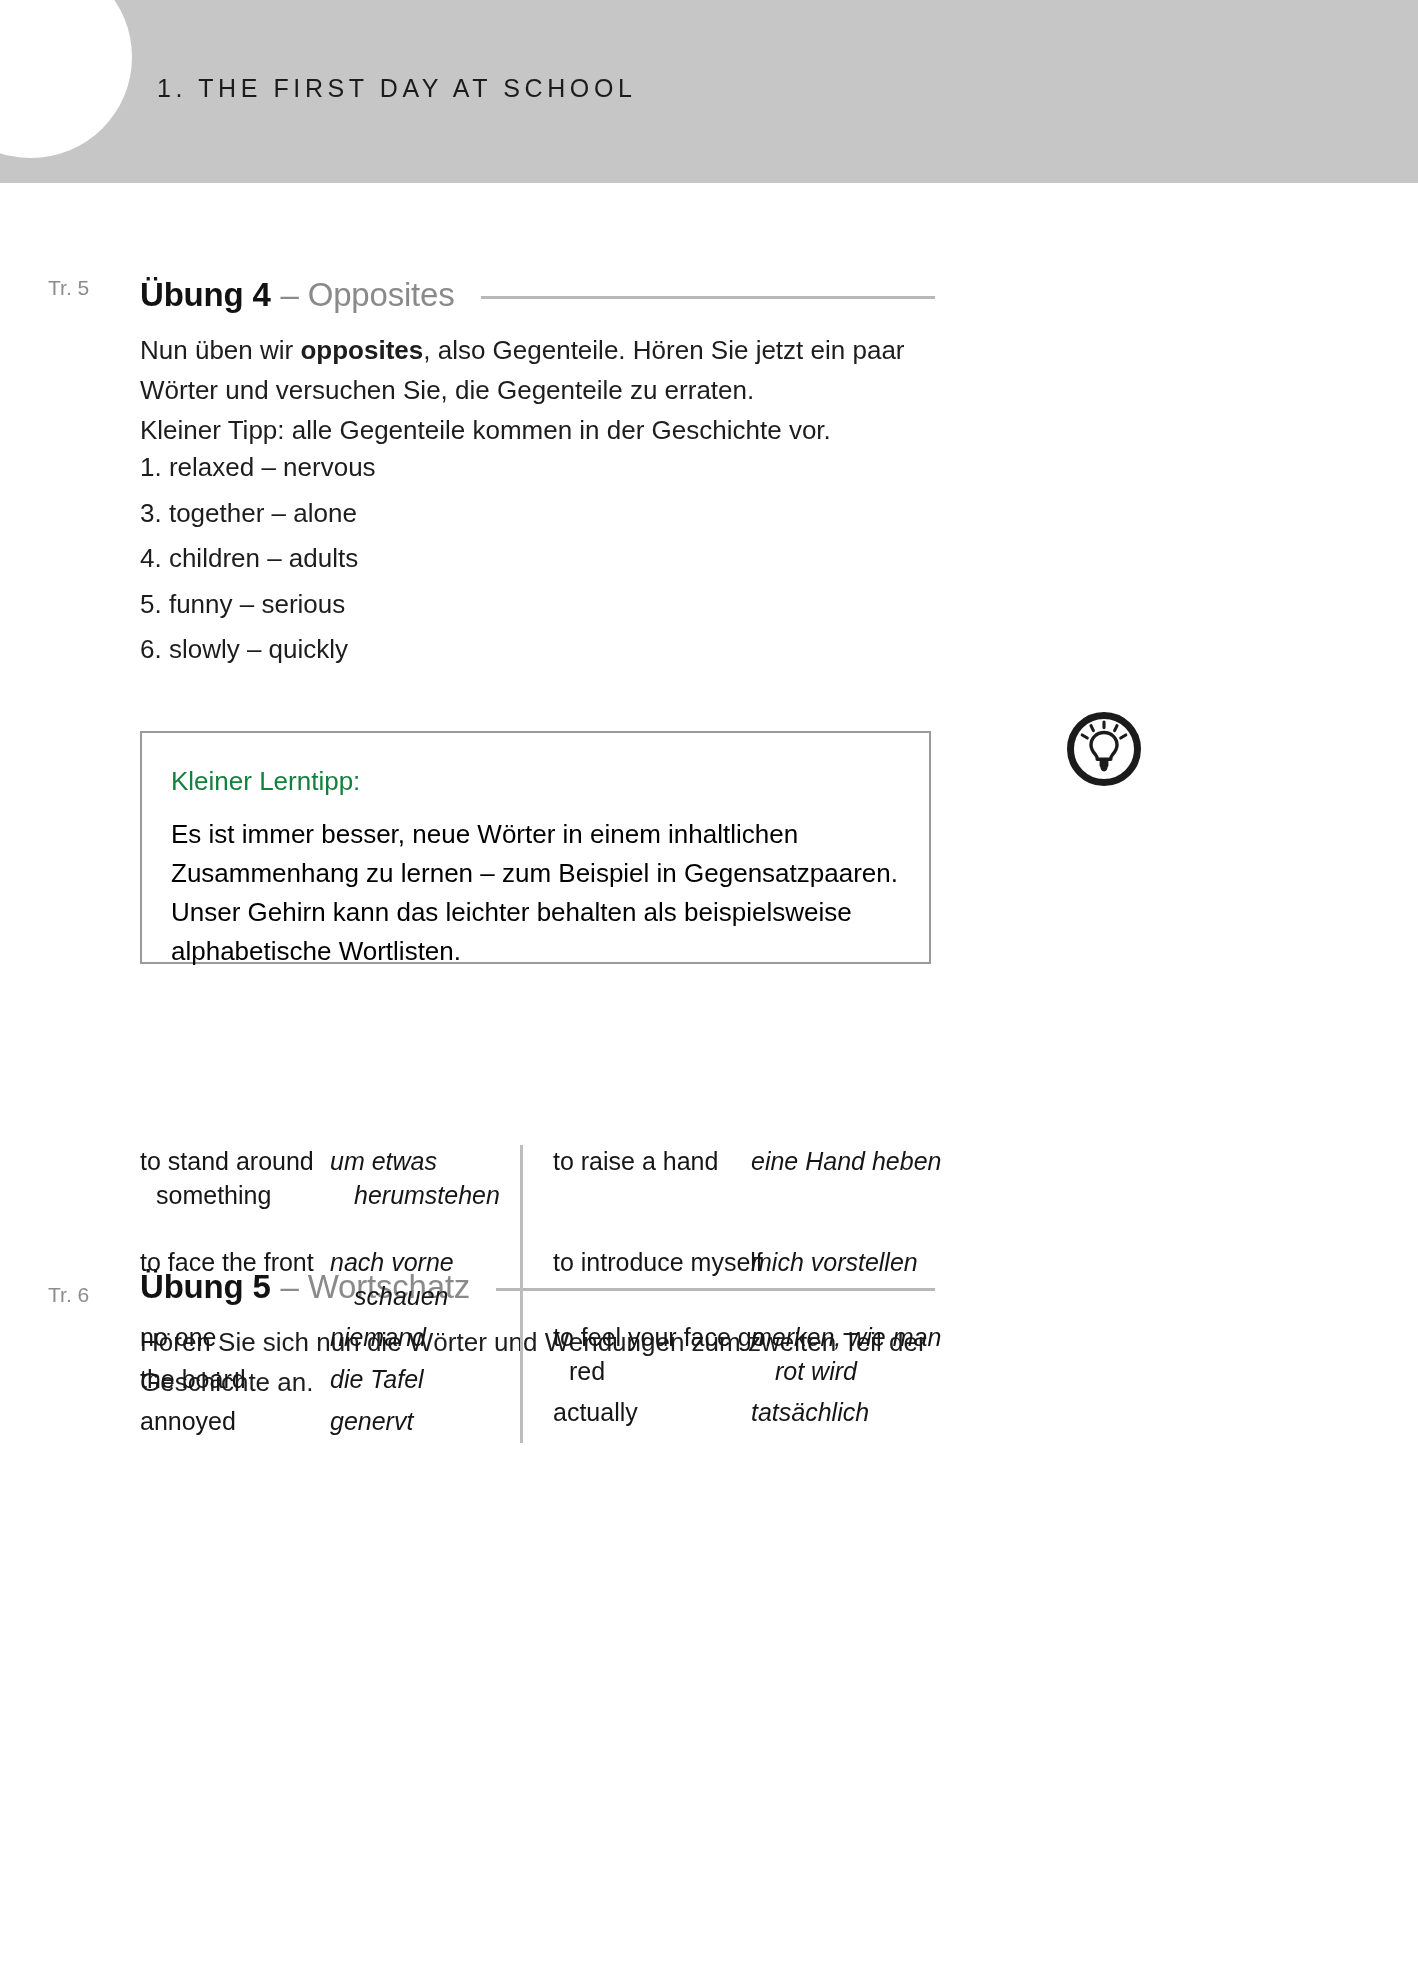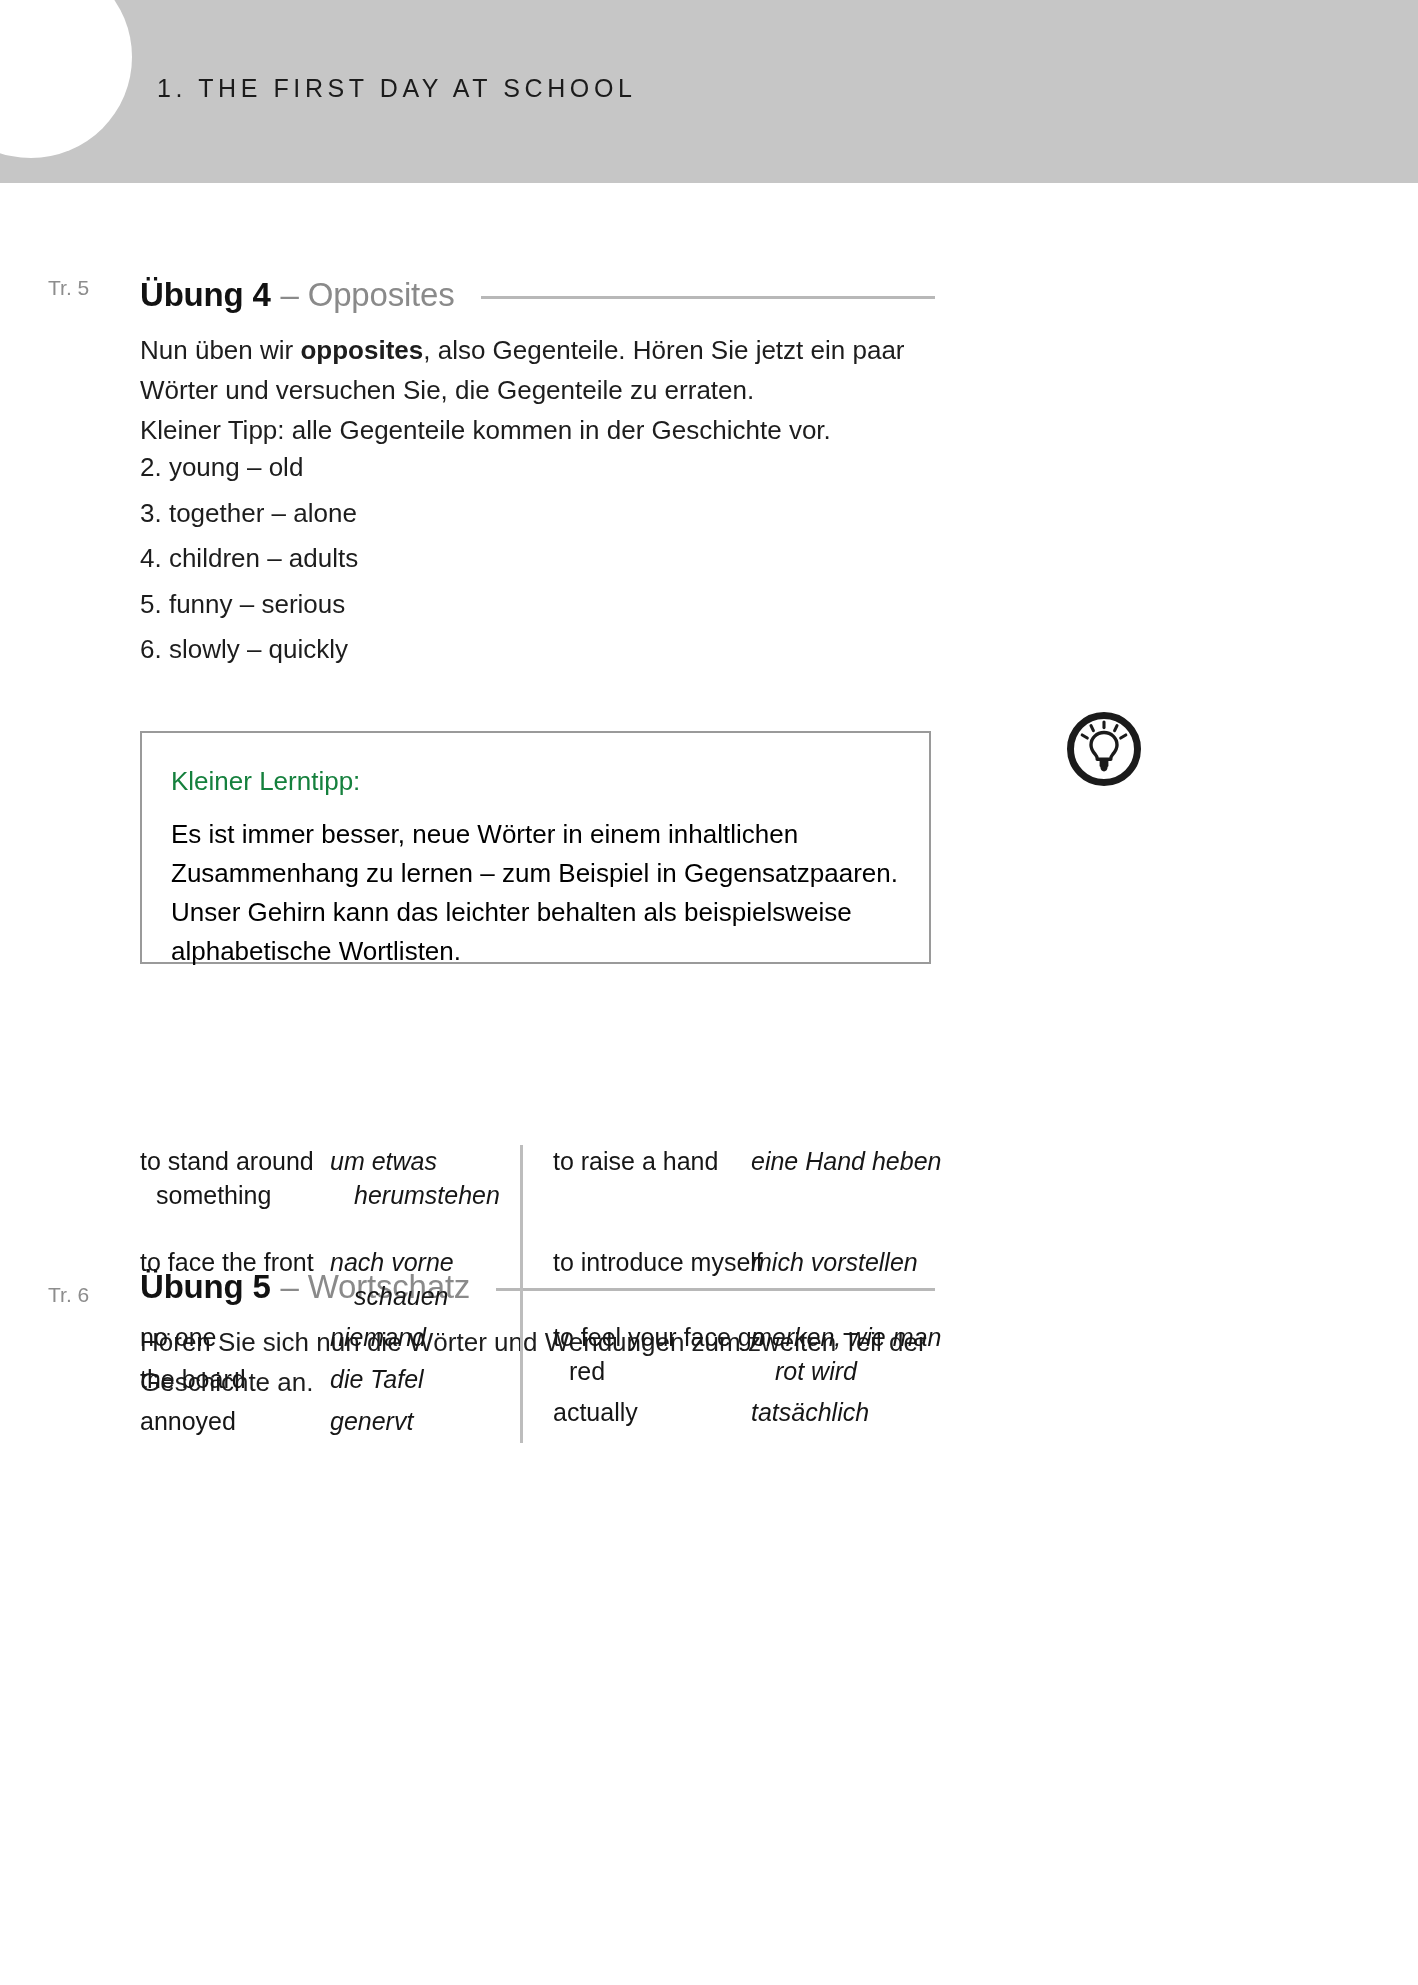--- a/index.html
+++ b/index.html
@@ -223,21 +223,21 @@
       <span class="title-sub">– Opposites</span>
       <span class="rule"></span>
     </div>
 
     <div class="para" style="top:147px;">
       <span>Nun üben wir </span><b>opposites</b><span>, also Gegenteile. Hören Sie jetzt ein paar Wörter und versuchen Sie, die Gegenteile zu erraten.</span><br>
       <span>Kleiner Tipp: alle Gegenteile kommen in der Geschichte vor.</span>
     </div>
 
     <div class="numlist" style="top:262px;">
-      <div class="num-item">2. young – old</div>
+      <div class="num-item">1. relaxed – nervous</div>
       <div class="num-item">3. together – alone</div>
       <div class="num-item">4. children – adults</div>
       <div class="num-item">5. funny – serious</div>
       <div class="num-item">6. slowly – quickly</div>
     </div>
 
     <div class="tipbox">
       <div class="tipbox-inner">
         <div class="tip-label">Kleiner Lerntipp:</div>
         <div class="tip-body">Es ist immer besser, neue Wörter in einem inhaltlichen Zusammenhang zu lernen – zum Beispiel in Gegensatzpaaren. Unser Gehirn kann das leichter behalten als beispielsweise alphabetische Wortlisten.</div>

